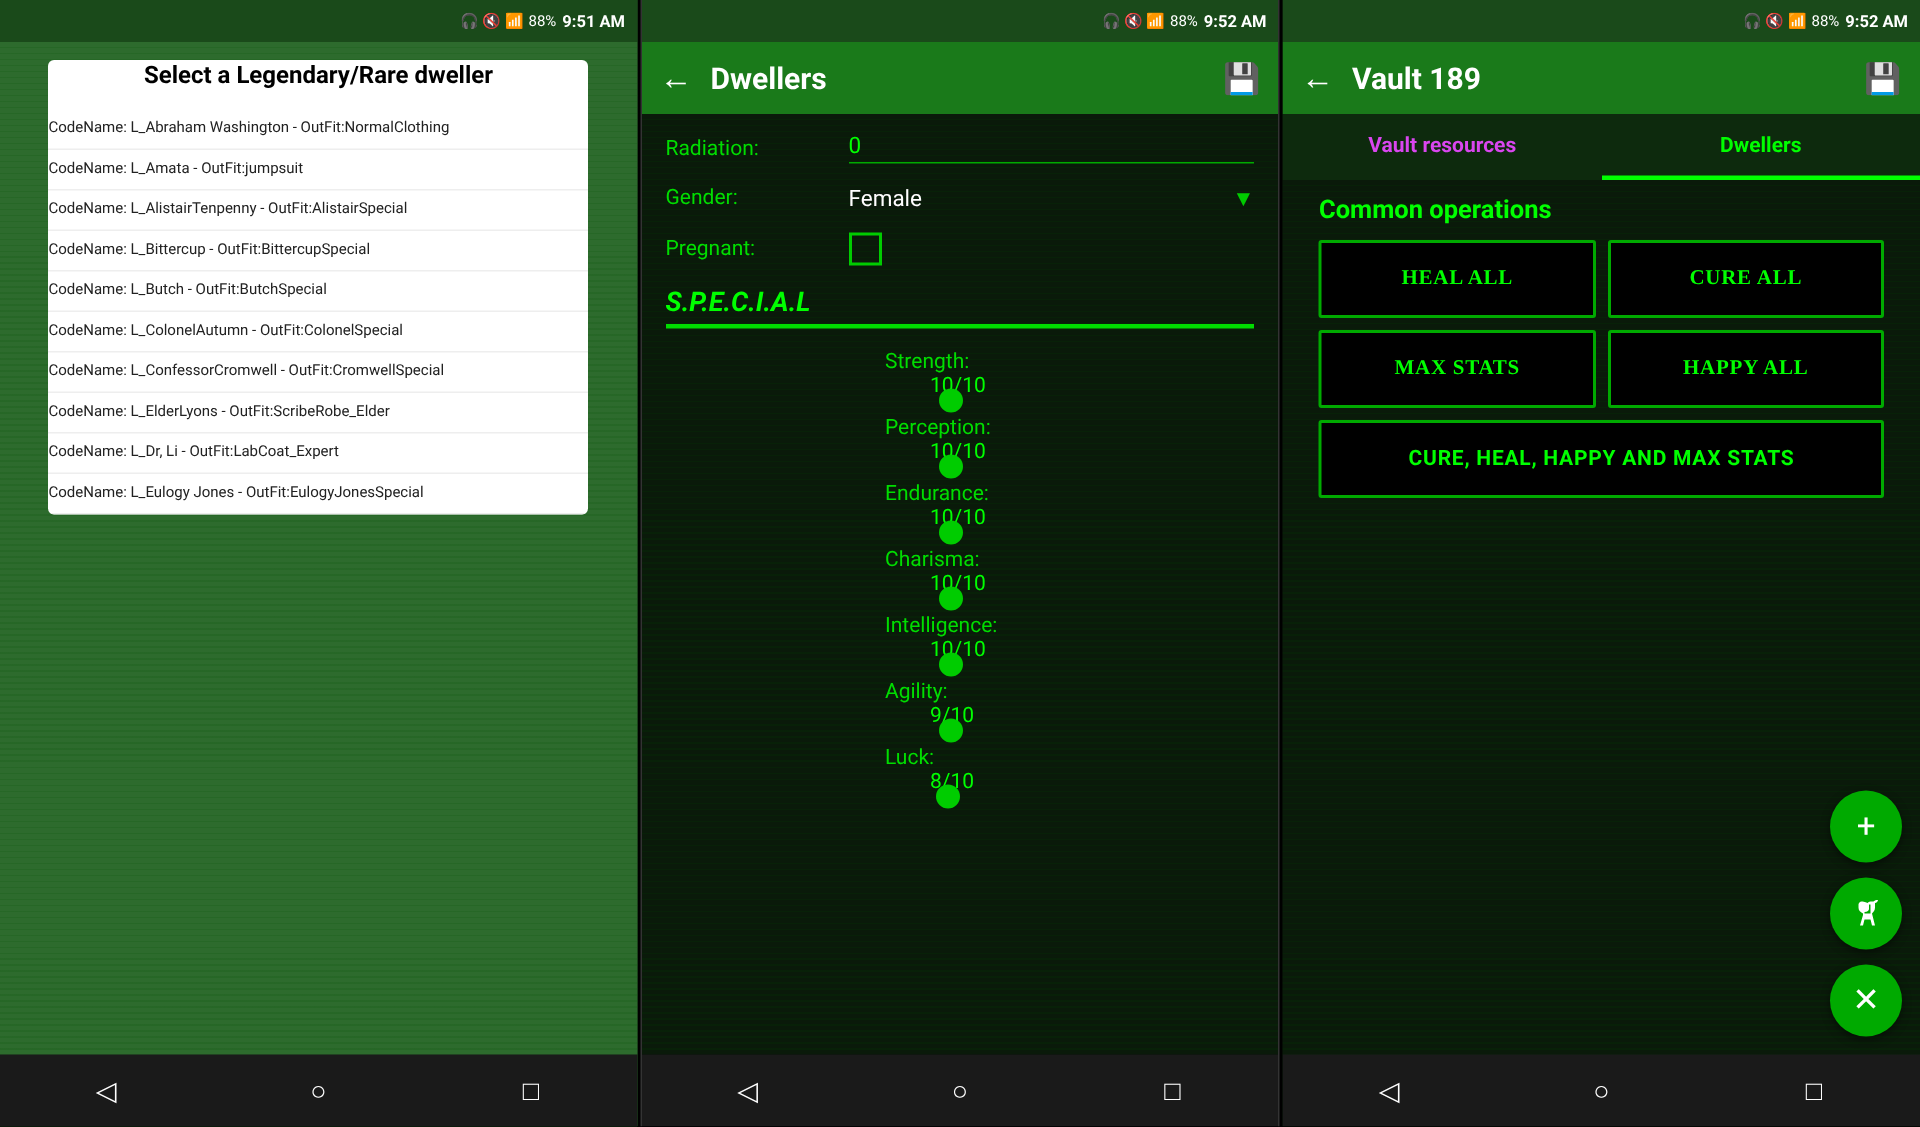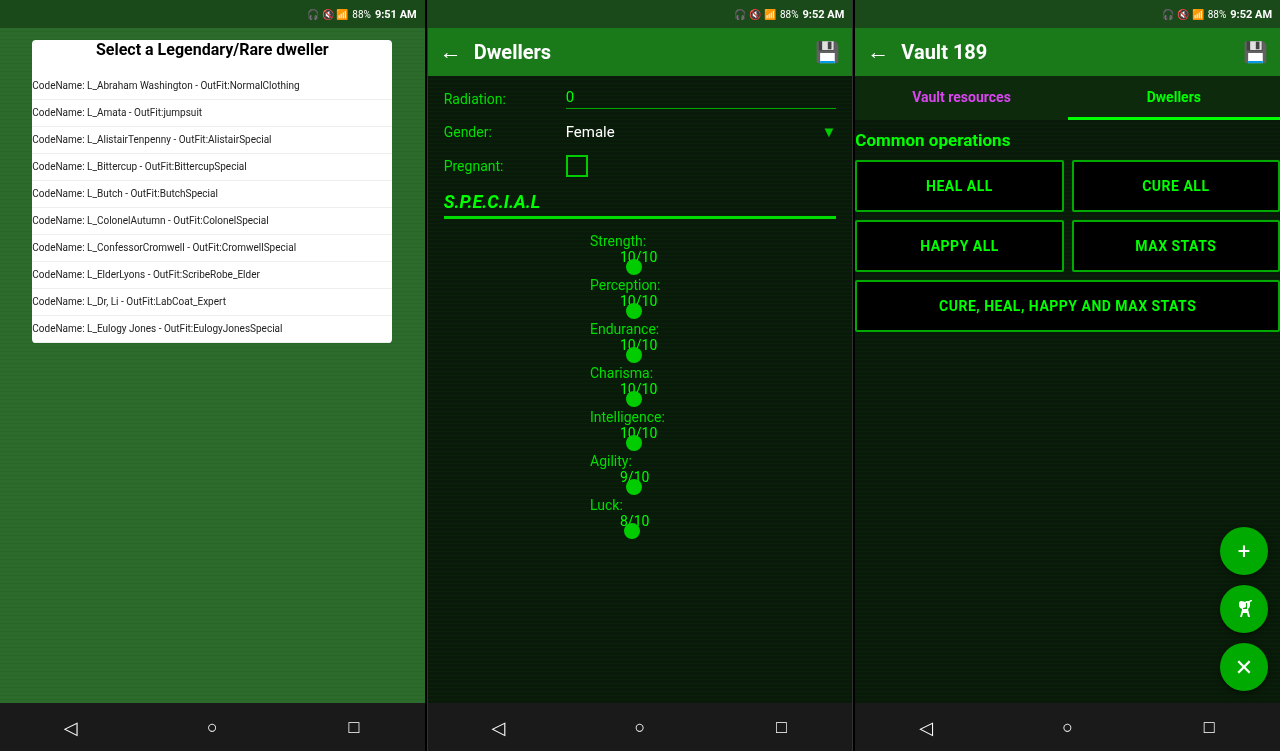--- a/index.html
+++ b/index.html
@@ -265,21 +265,21 @@
       color: #00ff00;
       border-bottom: 3px solid #00ff00;
     }
     .tab.inactive {
       color: #d946ef;
     }
 
     .vault-content {
       flex: 1;
       background: #0a1a0a;
-      padding: 10px 0;
+      padding: 10px 24px;
       overflow-y: auto;
       background-image: repeating-linear-gradient(
         0deg,
         transparent,
         transparent 3px,
         rgba(0,60,0,0.2) 3px,
         rgba(0,60,0,0.2) 4px
       );
     }
 
@@ -300,20 +300,21 @@
       background: #000;
       border: 2px solid #00aa00;
       color: #00ff00;
       font-size: 14px;
       font-weight: bold;
       padding: 16px 8px;
       text-align: center;
       cursor: pointer;
       border-radius: 2px;
       letter-spacing: 0.5px;
+      font-family: Liberation Serif, serif;
     }
     .op-btn-wide {
       background: #000;
       border: 2px solid #00aa00;
       color: #00ff00;
       font-size: 14px;
       font-weight: bold;
       padding: 16px 8px;
       text-align: center;
       cursor: pointer;
@@ -515,22 +516,22 @@
     <div class="tab inactive">Vault resources</div>
     <div class="tab active">Dwellers</div>
   </div>
 
   <div class="vault-content">
     <div class="section-title">Common operations</div>
 
     <div class="op-grid">
       <div class="op-btn">HEAL ALL</div>
       <div class="op-btn">CURE ALL</div>
+      <div class="op-btn">MAX STATS</div>
       <div class="op-btn">HAPPY ALL</div>
-      <div class="op-btn">MAX STATS</div>
     </div>
     <div class="op-btn-wide">CURE, HEAL, HAPPY AND MAX STATS</div>
   </div>
 
   <div class="fab-container">
     <div class="fab">+</div>
     <div class="fab">
       <svg width="24" height="24" viewBox="0 0 24 24" fill="white">
         <path d="M19 3c0 0-1 0-2 1h-2c-1 0-2 1-2 1s-2-1-4-1c-1 0-2 1-2 2v2c0 2 1 3 3 4v1l-2 7h2l1-4h4l1 4h2l-2-8c1-1 2-2 2-4V5c1 0 2-1 2-2zm-4 9h-4v-1c2 0 3-1 3-2V6h1v6z"></path>
       </svg>

